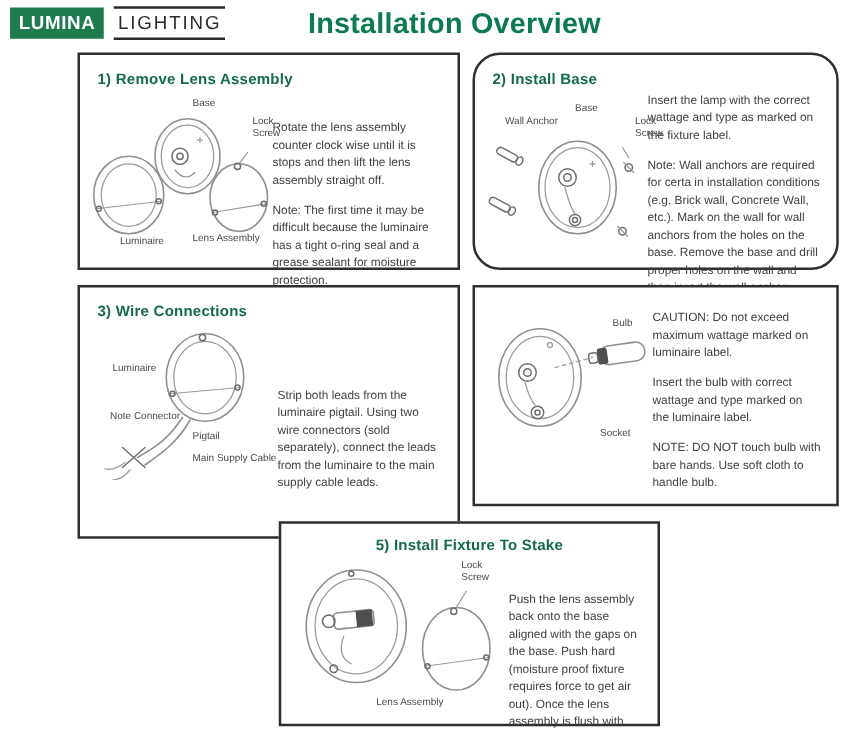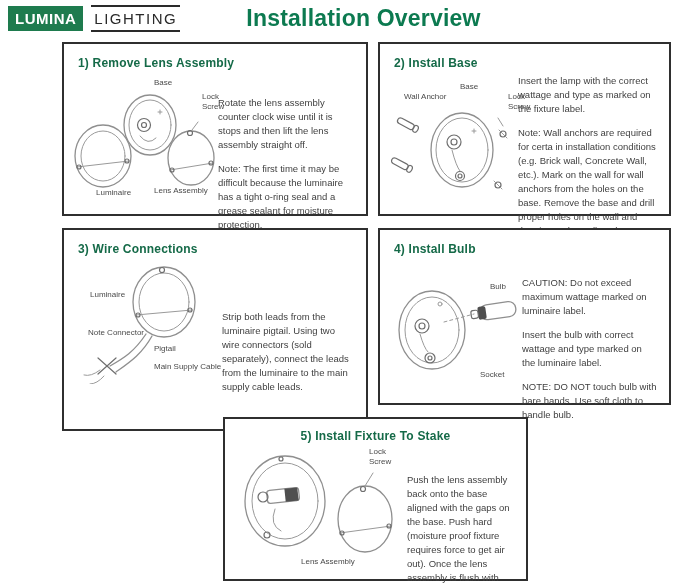--- a/index.html
+++ b/index.html
@@ -48,21 +48,21 @@
     white-space:pre-line;
     padding-left:18px;
   }
   .art{stroke:var(--line-art);fill:none;stroke-width:1.3;stroke-linecap:round;stroke-linejoin:round;}
   .art-thin{stroke:#9a9a9a;fill:none;stroke-width:1;stroke-linecap:round;}
   .art-dark{stroke:#6e6e6e;fill:none;stroke-width:1.2;stroke-linecap:round;}
   .fill-dark{fill:#4f4f4f;stroke:none;}
   .dash{stroke-dasharray:3 3;}
   
   #panel1{left:62px;top:42px;width:306px;height:174px;}
-  #panel2{left:378px;top:42px;width:293px;height:174px;}
+  #panel2{left:378px;top:42px;width:293px;height:174px;border-radius:22px;}
   #panel3{left:62px;top:228px;width:306px;height:203px;}
   #panel4{left:378px;top:228px;width:293px;height:177px;}
   #panel5{left:223px;top:417px;width:305px;height:164px;}
   
   #panel1 .diagram{width:148px;height:122px;margin-top:6px;}
   #panel1 .panel-text{margin-top:24px;}
   #panel2 .diagram{width:132px;height:128px;margin-top:10px;}
   #panel2 .panel-text{margin-top:2px;}
   #panel3 .diagram{width:152px;height:126px;margin-top:0;}
   #panel3 .panel-text{margin-top:52px;}
@@ -193,21 +193,20 @@
         <div class="dlabel" style="left:66px;top:86px;">Pigtail</div>
         <div class="dlabel" style="left:66px;top:104px;">Main Supply Cable</div>
       </div>
       <div class="panel-text">
         <p>Strip both leads from the luminaire pigtail. Using two wire connectors (sold separately), connect the leads from the luminaire to the main supply cable leads.</p>
       </div>
     </div>
   </div>
 
   <div class="panel" id="panel4">
-    <div class="panel-heading">4) Install Bulb</div>
     <div class="panel-body">
       <div class="diagram">
         <svg width="136" height="122" viewBox="0 0 136 122">
 
           <ellipse class="art" cx="46" cy="60" rx="33" ry="39"></ellipse>
           <ellipse class="art-thin" cx="46" cy="60" rx="27" ry="33"></ellipse>
           <circle class="art-dark" cx="36" cy="56" r="7"></circle>
           <circle class="art-dark" cx="36" cy="56" r="3"></circle>
           <circle class="art-dark" cx="44" cy="88" r="5"></circle>
           <circle class="art-dark" cx="44" cy="88" r="2"></circle>

